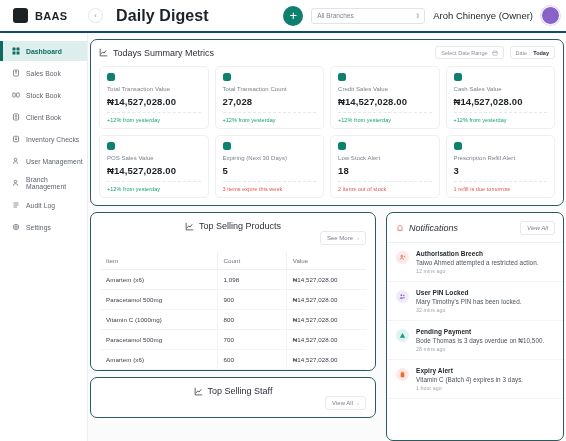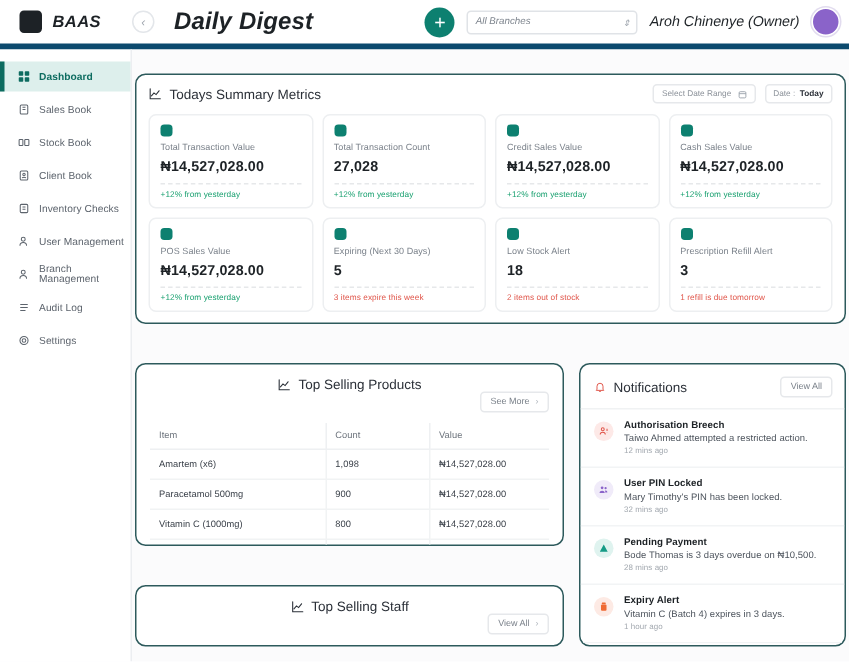--- a/index.html
+++ b/index.html
@@ -10,22 +10,21 @@
     overflow: hidden;
     color: #2b3038;
   }
   .app { position: relative; width: 566px; height: 441px; display: flex; flex-direction: column; }
 
   
   .topbar {
     height: 33px; flex: 0 0 33px;
     display: flex; align-items: center;
     background: #ffffff;
-    border-bottom: 4px solid #0c4a6e;
-    font-style: italic;
+    border-bottom: 2px solid #0c4a6e;
   }
   .brand { width: 88px; display: flex; align-items: center; gap: 7px; padding-left: 13px; }
   .brand-logo { width: 15px; height: 15px; background: #1d2226; border-radius: 3px; }
   .brand-name { font-size: 11px; font-weight: bold; letter-spacing: .3px; color: #1d2226; }
   .collapse-btn {
     width: 15px; height: 15px; border-radius: 50%;
     border: 1px solid #e3e6ea; background: #fff;
     display: flex; align-items: center; justify-content: center;
     color: #9aa1aa; font-size: 8px; margin-left: 0px;
   }
@@ -80,21 +79,21 @@
   .main {
     flex: 1; min-width: 0;
     background: #fbfbfc;
     padding: 6px 0 0 0;
     display: flex; flex-direction: column; gap: 6px;
     overflow: hidden;
   }
   .outlined {
     border: 1.6px solid #2d5a5c; border-radius: 7px;
     background: #fff;
-    margin: 10px 2px;
+    margin: 0 2px;
   }
 
   
   .metrics-panel { padding: 6px 8px 7px 8px; }
   .panel-head { display: flex; align-items: center; margin-bottom: 7px; }
   .panel-title { font-size: 9px; color: #2b3038; font-weight: 500; display: flex; align-items: center; gap: 5px; }
   .chart-ico svg { width: 9px; height: 9px; display: block; }
   .head-tools { margin-left: auto; display: flex; align-items: center; gap: 6px; }
   .date-range-btn {
     border: 1px solid #e6e8eb; border-radius: 3px; background: #fff;
@@ -153,21 +152,21 @@
   table.prod th:nth-child(2), table.prod td:nth-child(2) { width: 26%; }
   table.prod td:last-child { border-right: none; }
   table.prod th { border-right: 1px solid #eef0f2; }
   table.prod th:last-child { border-right: none; }
 
   
   .staff-card { flex: 0 0 auto; }
 
   
   .notif-card { display: flex; flex-direction: column; overflow: hidden; width: 100%; }
-  .notif-head { display: flex; align-items: center; padding: 8px 8px 7px 9px; border-bottom: 1px solid #f0f2f3; }
+  .notif-head { display: flex; align-items: center; padding: 8px 8px 7px 9px; border-bottom: 1px solid #f0f2f3; font-style: italic; }
   .bell-ico svg { width: 8px; height: 8px; display: block; }
   .notif-list { overflow: hidden; }
   .notif-row { display: flex; gap: 7px; padding: 7px 8px 7px 9px; border-bottom: 1px solid #f2f4f5; }
   .notif-ico {
     flex: 0 0 13px; width: 13px; height: 13px; border-radius: 50%;
     display: flex; align-items: center; justify-content: center; margin-top: 1px;
   }
   .notif-ico svg { width: 7px; height: 7px; display: block; }
   .notif-ico.red { background: #fde9e7; color: #e0564b; }
   .notif-ico.purple { background: #f0ebf9; color: #8a63c9; }

